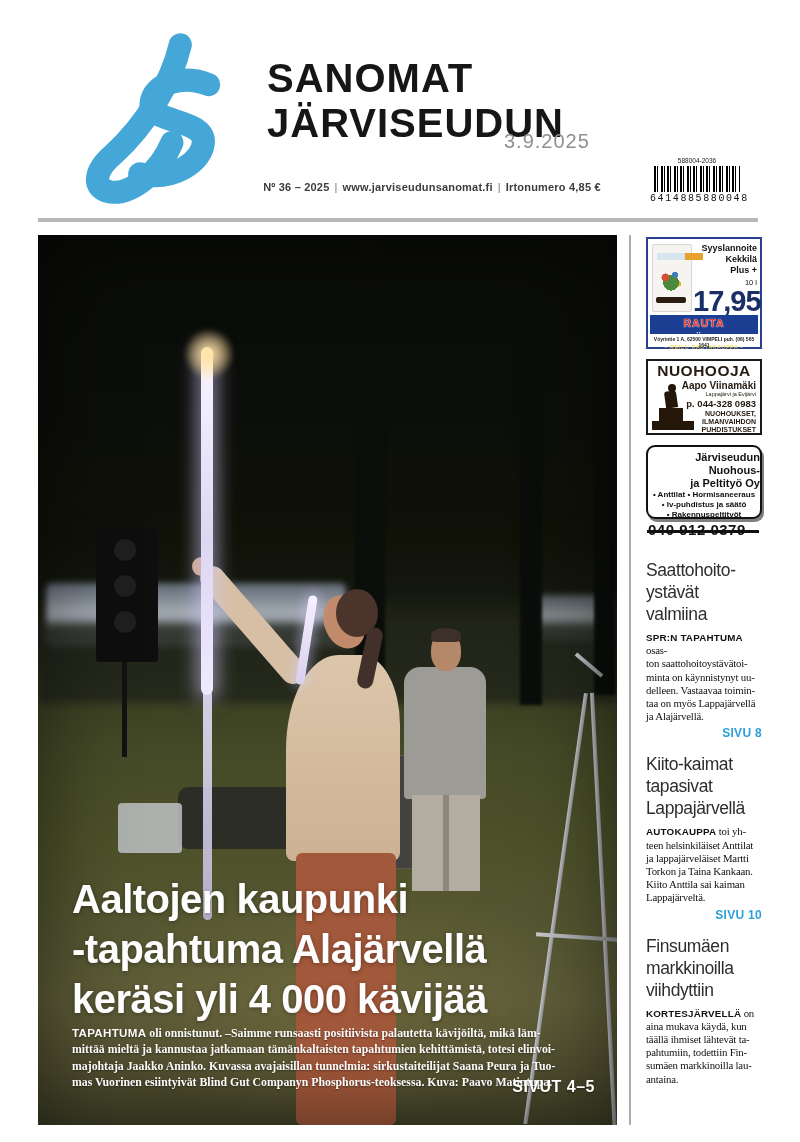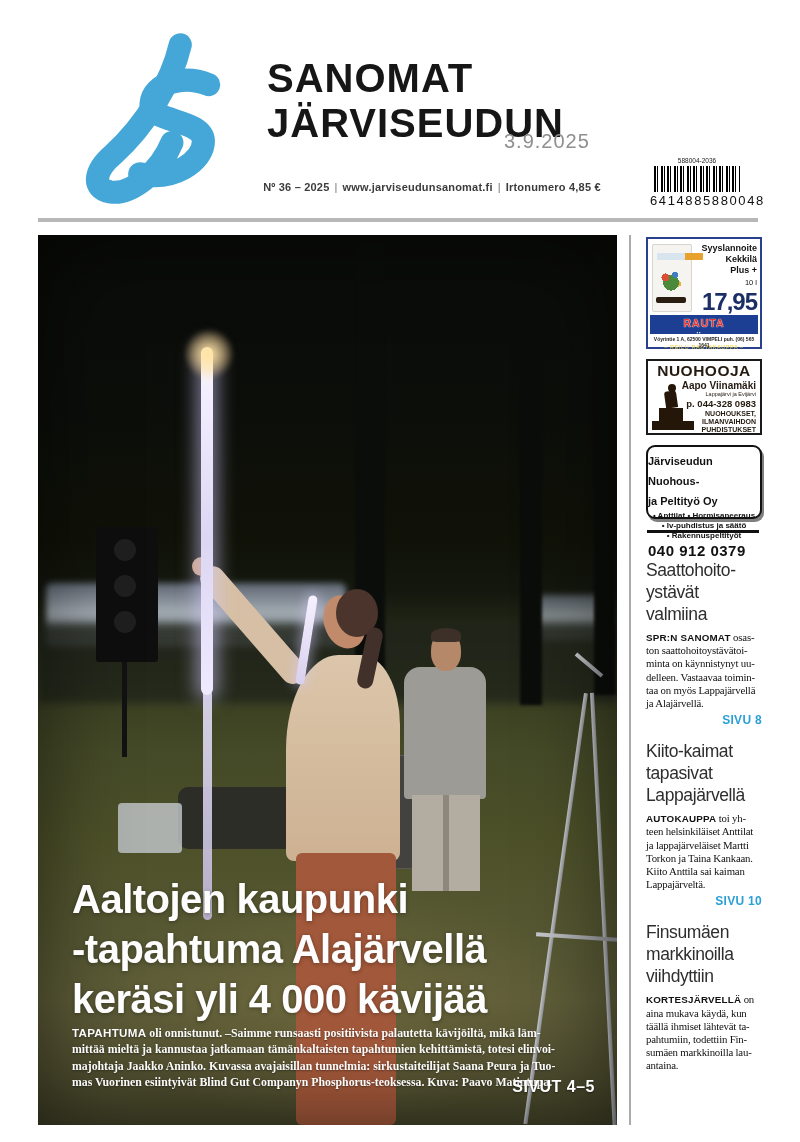--- a/index.html
+++ b/index.html
@@ -13,21 +13,21 @@
               font-size:40px;line-height:45px;letter-spacing:1px;}
   .mast-date{position:absolute;left:504px;top:130px;font-size:20px;color:#8f8f8f;letter-spacing:1px;}
   .info-line{position:absolute;left:252px;top:181px;width:360px;text-align:center;
              font-size:11px;font-weight:bold;color:#3c3c3c;letter-spacing:.2px;}
   .info-line .sep{color:#777;padding:0 5px;font-weight:normal;}
   .barcode{position:absolute;left:650px;top:157px;width:94px;text-align:center;}
   .barcode .lbl{font-size:6.5px;color:#222;line-height:8px;}
   .bars{height:26px;margin:1px 4px;background:repeating-linear-gradient(90deg,
         #000 0 2px,#fff 2px 3px,#000 3px 4px,#fff 4px 7px,#000 7px 9px,#fff 9px 10px,
         #000 10px 11px,#fff 11px 13px);}
-  .barcode .digits{font-family:Liberation Sans, sans-serif;font-size:13px;letter-spacing:1.6px;color:#111;}
+  .barcode .digits{font-family:Liberation Mono, monospace;font-size:10px;letter-spacing:1.6px;color:#111;}
   .top-rule{position:absolute;left:38px;top:218px;width:720px;height:4px;background:#b7b7b7;}
   .v-rule{position:absolute;left:629px;top:235px;width:2px;height:890px;background:#ababab;}
 
   
   .photo{position:absolute;left:38px;top:235px;width:579px;height:890px;overflow:hidden;
          background:linear-gradient(180deg,#0a0c09 0%,#0c0e0a 20%,#101208 34%,#14170e 40%,
             #262a18 45%,#3a3f22 51%,#444927 58%,#4d5129 68%,#555732 78%,#5d5c38 86%,
             #514f30 94%,#44452a 100%);}
   .photo .shade{position:absolute;left:0;top:0;right:0;bottom:0;
          box-shadow:inset 0 0 90px rgba(0,0,0,.55);z-index:4;pointer-events:none;}
@@ -116,21 +116,21 @@
         background:radial-gradient(circle at 30% 40%,#d94f35 0 4px,transparent 4px),
                    radial-gradient(circle at 65% 30%,#3f7dc2 0 3px,transparent 3px),
                    radial-gradient(circle at 50% 60%,#4a8a3a 0 8px,transparent 8px),
                    radial-gradient(circle at 75% 65%,#e0b33a 0 3px,transparent 3px);}
   .ad1 .bag .soil{position:absolute;left:3px;bottom:8px;width:30px;height:6px;background:#2a1c10;border-radius:2px;}
   .ad1 .bag .brand{position:absolute;left:4px;top:8px;width:28px;height:7px;background:#d8e4ee;
         border-radius:1px;box-shadow:18px 0 0 #e8a12c;}
   .ad1 .col{position:absolute;right:3px;top:4px;width:64px;text-align:right;color:#111;padding-left:12px;}
   .ad1 .prod{font-size:9px;font-weight:bold;line-height:11px;}
   .ad1 .vol{font-size:7.5px;margin-top:2px;}
-  .ad1 .price{font-size:24px;font-weight:bold;color:#1b2e66;letter-spacing:-1px;line-height:25px;margin-top:2px;}
+  .ad1 .price{font-size:29px;font-weight:bold;color:#1b2e66;letter-spacing:-1px;line-height:25px;margin-top:2px;}
   .ad1 .unit{font-size:8px;}
   .ad1 .banner{position:absolute;left:2px;right:2px;top:76px;height:19px;background:#1c3f94;
         text-align:center;line-height:13px;}
   .ad1 .banner .red{color:#e8332b;font-weight:bold;font-size:10.5px;letter-spacing:1px;
         text-shadow:0 0 1px #fff,0 0 1px #fff;}
   .ad1 .banner .wht{color:#fff;font-weight:bold;font-size:10.5px;letter-spacing:.5px;}
   .ad1 .tagline{color:#f2d12f;font-size:5.5px;letter-spacing:.6px;line-height:5px;}
   .ad1 .addr{position:absolute;left:0;right:0;top:97px;text-align:center;font-size:5px;color:#222;font-weight:bold;}
 
   .ad2{position:relative;border:2px solid #1a1a1a;background:#fff;height:70px;margin-bottom:10px;
@@ -143,21 +143,21 @@
   .ad2 .svc{font-size:7px;font-weight:bold;line-height:8px;margin-top:1px;}
   .sweep{position:absolute;left:4px;bottom:3px;width:42px;height:46px;}
   .sweep .base{position:absolute;left:0;bottom:0;width:42px;height:9px;background:#241709;}
   .sweep .mid{position:absolute;left:7px;bottom:9px;width:24px;height:13px;background:#241709;}
   .sweep .body{position:absolute;left:13px;bottom:22px;width:12px;height:17px;background:#241709;
         border-radius:3px 3px 0 0;transform:rotate(-8deg);}
   .sweep .head{position:absolute;left:16px;bottom:38px;width:8px;height:8px;background:#241709;border-radius:50%;}
 
   .ad3{position:relative;border:2px solid #111;border-radius:9px;background:#fff;height:66px;
         box-shadow:2px 3px 0 rgba(0,0,0,.5);padding-top:4px;color:#111;}
-  .ad3 .ttl{text-align:left;font-size:11px;font-weight:bold;line-height:20px;}
+  .ad3 .ttl{text-align:right;font-size:11px;font-weight:bold;line-height:13px;}
   .ad3 .b{text-align:center;font-size:8px;font-weight:bold;line-height:10px;}
   .ad3 .phone{font-size:15px;font-weight:bold;letter-spacing:.5px;margin-top:1px;}
 
   .side-divider{width:112px;height:3px;background:#111;margin:11px 0 26px 1px;}
 
   .teaser{margin-bottom:13px;}
   .teaser h3{margin:0 0 6px 0;font-size:17.5px;font-weight:normal;color:#2e2e2e;
         line-height:22px;letter-spacing:-.4px;}
   .teaser p{margin:0;font-family:"Liberation Serif",serif;font-size:10.8px;line-height:13.2px;
         color:#111;letter-spacing:-.2px;}
@@ -289,21 +289,21 @@
       <div class="b">• Iv-puhdistus ja säätö</div>
       <div class="b">• Rakennuspeltityöt</div>
       <div class="phone">040 912 0379</div>
     </div>
 
     <div class="side-divider"></div>
 
     <div class="teaser">
       <h3 class="pre">Saattohoito-
 ystävät valmiina</h3>
-      <p class="pre"><span class="lead">SPR:N SANOMAT</span><span> osas-
+      <p class="pre"><span class="lead">SPR:N TAPAHTUMA</span><span> osas-
 ton saattohoitoystävätoi-
 minta on käynnistynyt uu-
 delleen. Vastaavaa toimin-
 taa on myös Lappajärvellä
 ja Alajärvellä.</span></p>
       <div class="pg">SIVU 8</div>
     </div>
 
     <div class="teaser">
       <h3 class="pre">Kiito-kaimat

